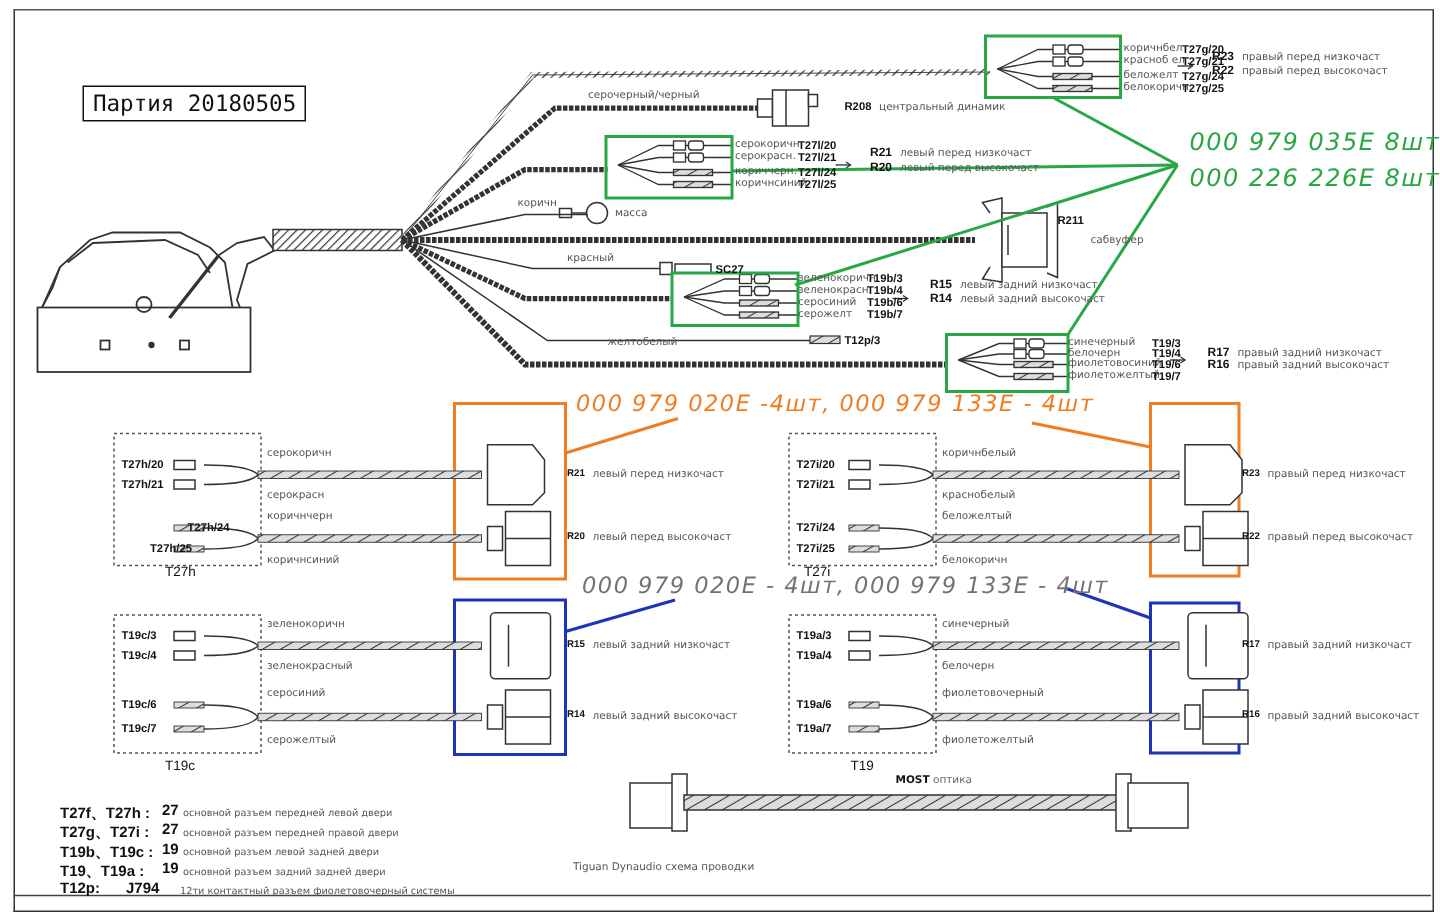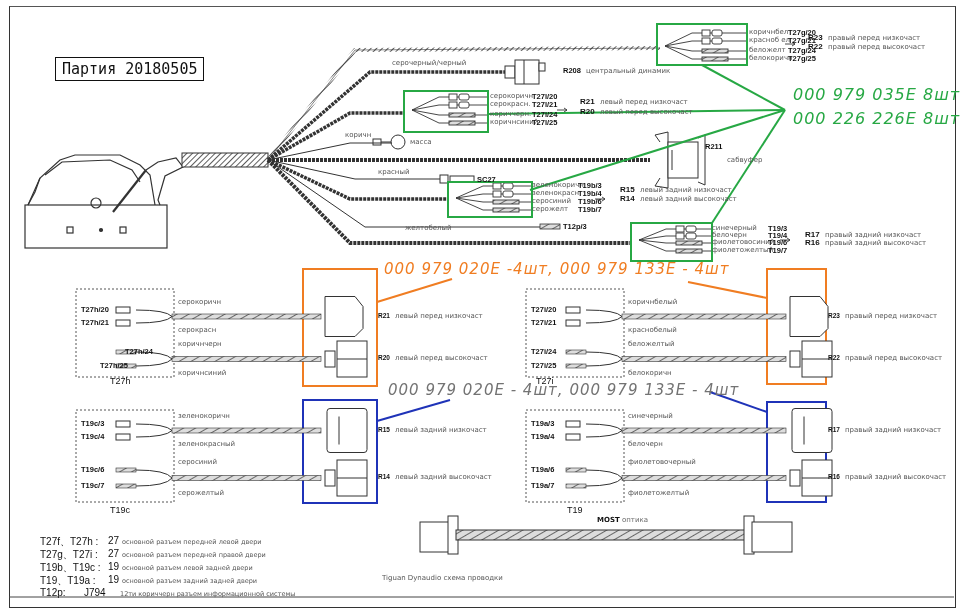--- a/index.html
+++ b/index.html
@@ -3,21 +3,21 @@
 <meta charset="utf-8">
 <style>
   html,body{margin:0;padding:0;background:#ffffff;}
   body{width:960px;height:616px;position:relative;overflow:hidden;font-family:"DejaVu Sans",sans-serif;}
   #frame{position:absolute;left:9px;top:6px;width:945px;height:600px;border-left:1.5px solid #333;border-right:1.5px solid #333;border-top:1px solid #555;border-bottom:1.5px solid #333;}
   svg{position:absolute;left:0;top:0;}
   .t{position:absolute;white-space:nowrap;color:#444;}
   .sm{font-size:7px;color:#555;font-family:"DejaVu Sans",sans-serif;}
   .bd{font-size:8px;font-weight:bold;color:#111;font-family:"Liberation Sans",sans-serif;}
   .bd2{font-size:7.5px;font-weight:bold;color:#111;font-family:"Liberation Sans",sans-serif;}
-  .leg{font-size:10px;font-weight:normal;color:#111;font-family:"Liberation Sans",sans-serif;}
+  .leg{font-size:10px;font-weight:bold;color:#111;font-family:"Liberation Sans",sans-serif;}
   .legd{font-size:6.5px;color:#555;}
   .hand{font-family:"DejaVu Sans",sans-serif;font-style:italic;font-weight:normal;letter-spacing:1px;}
   #batch{position:absolute;left:55px;top:57px;border:1.5px solid #111;padding:2px 6px;font-size:15px;font-family:"DejaVu Sans Mono",monospace;color:#111;background:#fff;}
 </style>
 </head>
 <body>
 
 <div id="frame"></div>
 
 <svg width="960" height="616">
@@ -377,16 +377,16 @@
     <div class="t leg" style="left: 108px; top: 548px;">27</div>
     <div class="t legd" style="left: 122px; top: 551px;">основной разъем передней правой двери</div>
     <div class="t leg" style="left: 40px; top: 561px;">T19b、T19c :</div>
     <div class="t leg" style="left: 108px; top: 561px;">19</div>
     <div class="t legd" style="left: 122px; top: 564px;">основной разъем левой задней двери</div>
     <div class="t leg" style="left: 40px; top: 574px;">T19、T19a :</div>
     <div class="t leg" style="left: 108px; top: 574px;">19</div>
     <div class="t legd" style="left: 122px; top: 577px;">основной разъем задний задней двери</div>
     <div class="t leg" style="left: 40px; top: 587px;">T12p:</div>
     <div class="t leg" style="left: 84px; top: 587px;">J794</div>
-    <div class="t legd" style="left: 120px; top: 590px;">12ти кориччерн разъем информационной системы</div>
+    <div class="t legd" style="left: 120px; top: 590px;">12ти контактный разъем фиолетовочерный системы</div>
   </div>
 
 <div class="t" style="left:382px;top:574px;font-size:7px;color:#555">Tiguan Dynaudio схема проводки</div>
 
 </body></html>

